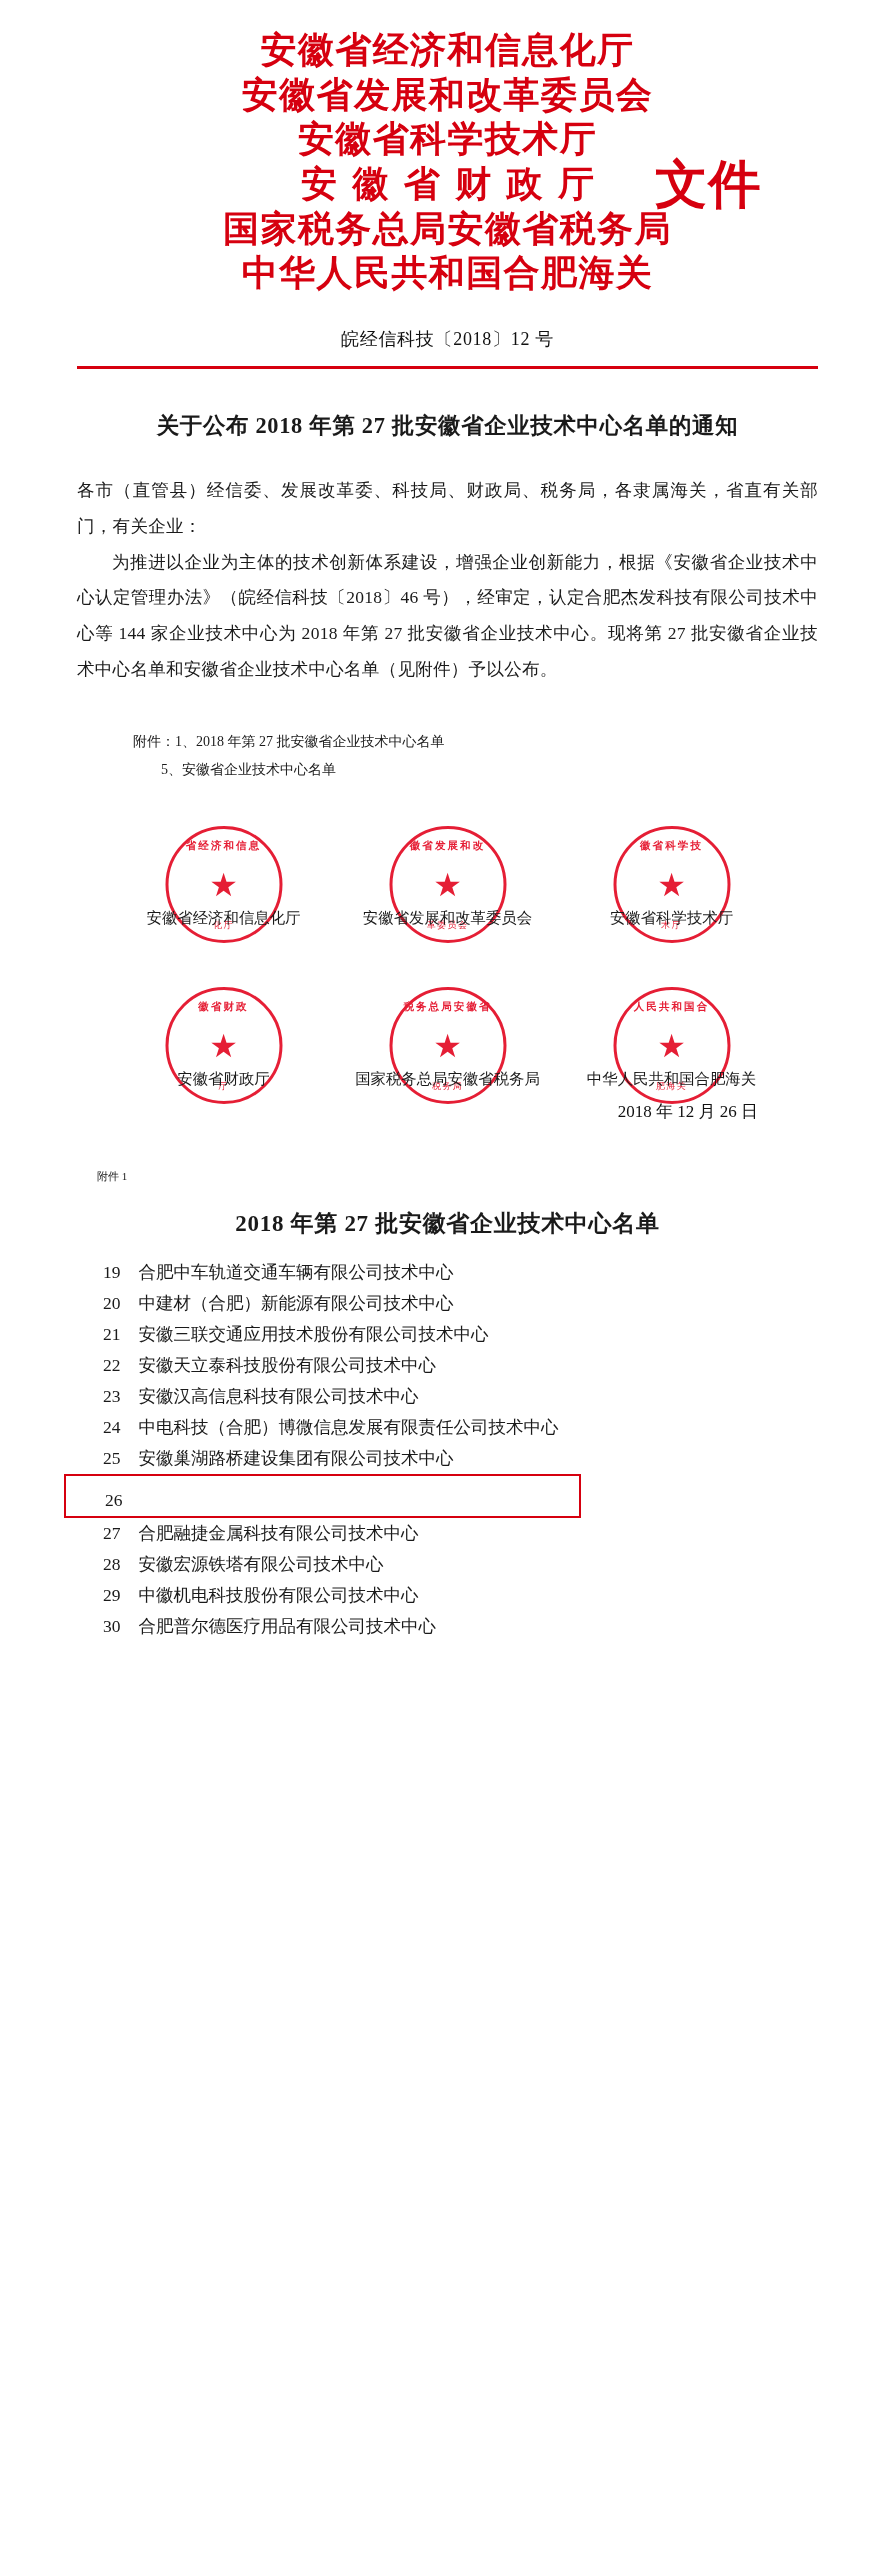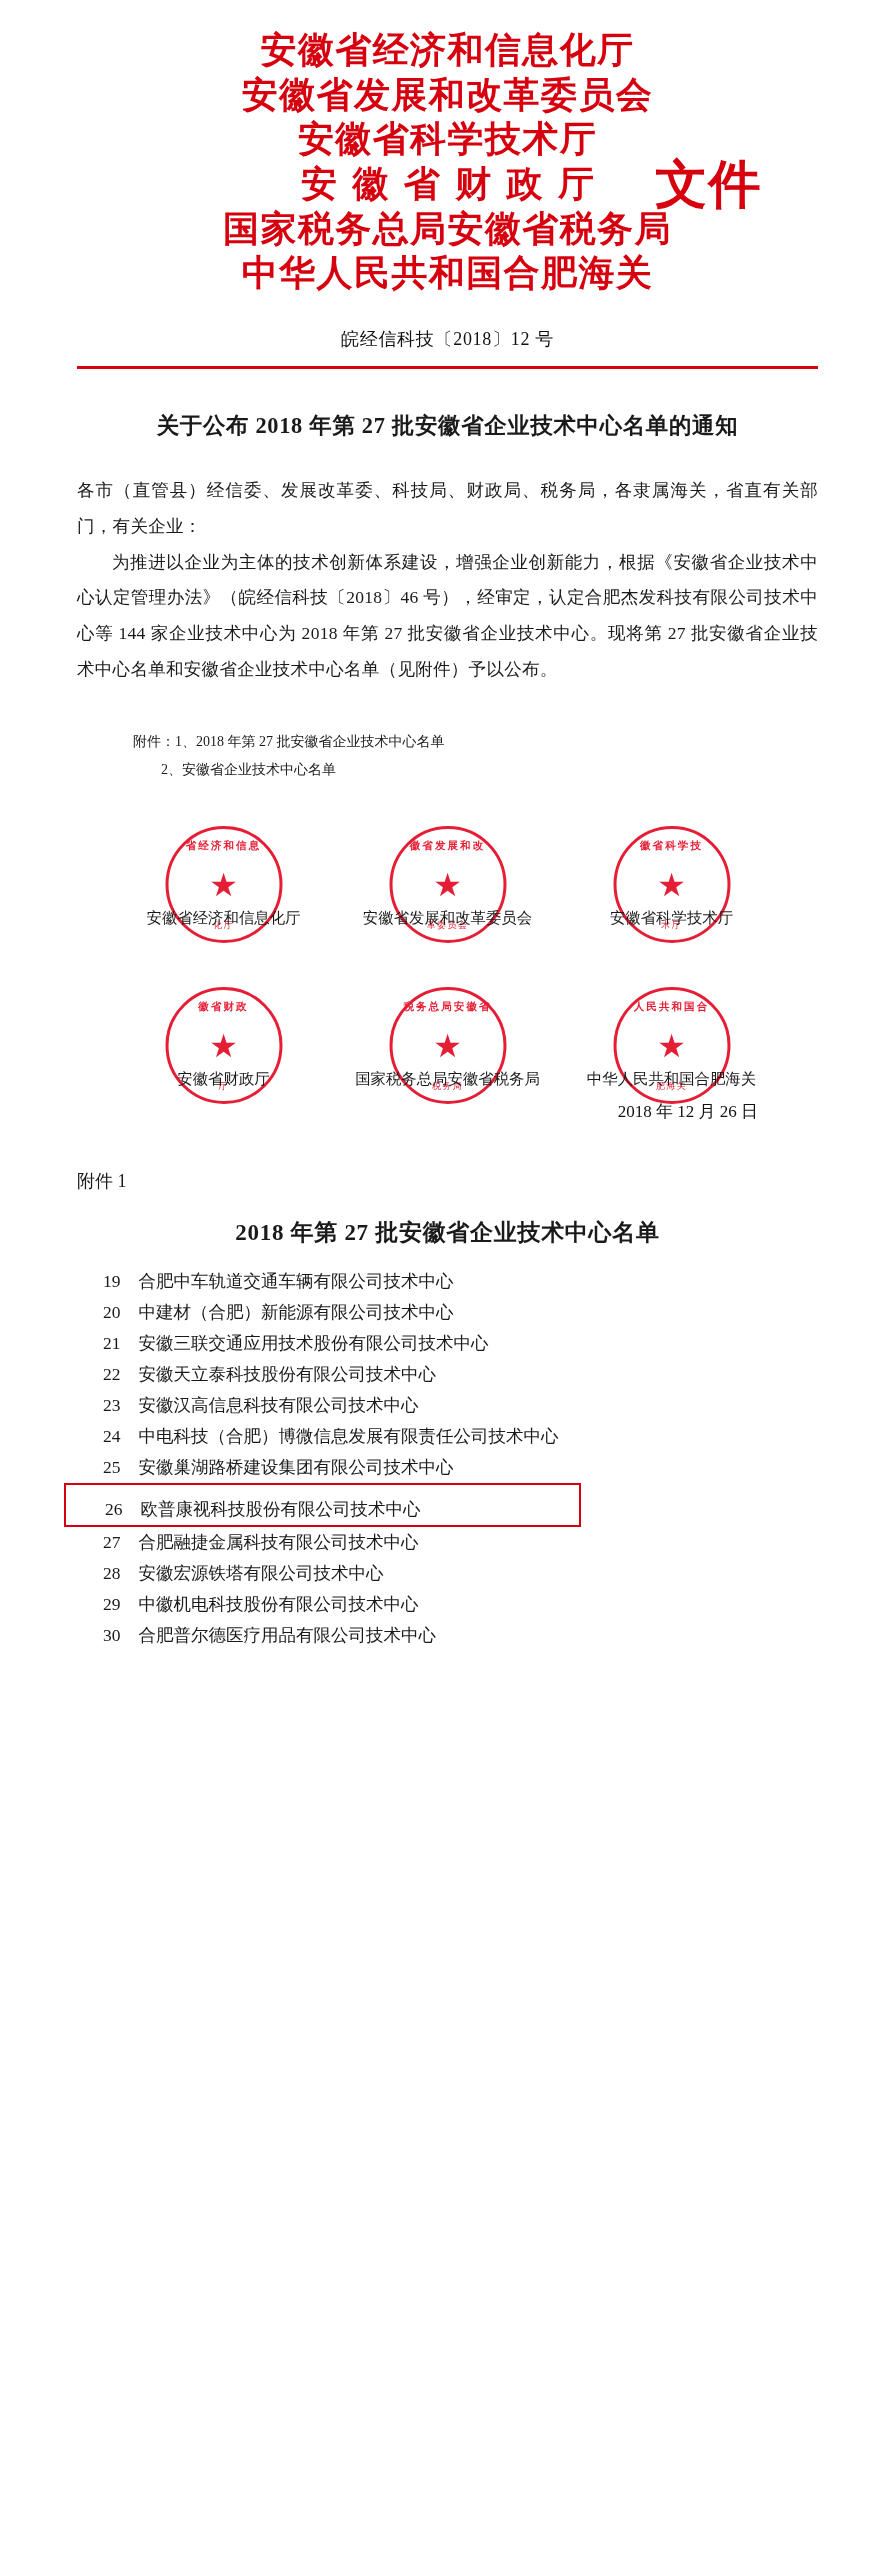--- a/index.html
+++ b/index.html
@@ -174,21 +174,22 @@
     right: 60px;
     top: 274px;
     font-size: 17px;
     color: #111;
     white-space: nowrap;
   }
 
   
   .appendix-label {
     margin-top: 49px;
-    font-size: 18px;
+    font-size: 11px;
+    margin-left: 20px;
   }
   .appendix-title {
     text-align: center;
     font-size: 23px;
     font-weight: bold;
     margin-top: 24px;
     letter-spacing: 0.7px;
   }
 
   .list {
@@ -244,21 +245,21 @@
 
   <div class="doc-title">关于公布 2018 年第 27 批安徽省企业技术中心名单的通知</div>
 
   <div class="body-text">
     <p>各市（直管县）经信委、发展改革委、科技局、财政局、税务局，各隶属海关，省直有关部门，有关企业：</p>
     <p class="indent2">为推进以企业为主体的技术创新体系建设，增强企业创新能力，根据《安徽省企业技术中心认定管理办法》（皖经信科技〔2018〕46 号），经审定，认定合肥杰发科技有限公司技术中心等 144 家企业技术中心为 2018 年第 27 批安徽省企业技术中心。现将第 27 批安徽省企业技术中心名单和安徽省企业技术中心名单（见附件）予以公布。</p>
   </div>
 
   <div class="attachments">
     <div class="att-line">附件：1、2018 年第 27 批安徽省企业技术中心名单</div>
-    <div class="att-line2">2、安徽省企业技术中心名单</div>
+    <div class="att-line2">5、安徽省企业技术中心名单</div>
   </div>
 
   <div class="seals">
     <div class="seal-row">
       <div class="seal-unit">
         <div class="seal">
           <div class="arc-top">省经济和信息</div>
           <div class="star">★</div>
           <div class="arc-bot">化厅</div>
         </div>
@@ -339,21 +340,20 @@
     <div class="list-row">
       <div class="num">24</div>
       <div class="name">中电科技（合肥）博微信息发展有限责任公司技术中心</div>
     </div>
     <div class="list-row">
       <div class="num">25</div>
       <div class="name">安徽巢湖路桥建设集团有限公司技术中心</div>
     </div>
     <div class="list-row highlight">
       <div class="num">26</div>
-      <div class="name">欧普康视科技股份有限公司技术中心</div>
     </div>
     <div class="list-row">
       <div class="num">27</div>
       <div class="name">合肥融捷金属科技有限公司技术中心</div>
     </div>
     <div class="list-row">
       <div class="num">28</div>
       <div class="name">安徽宏源铁塔有限公司技术中心</div>
     </div>
     <div class="list-row">

